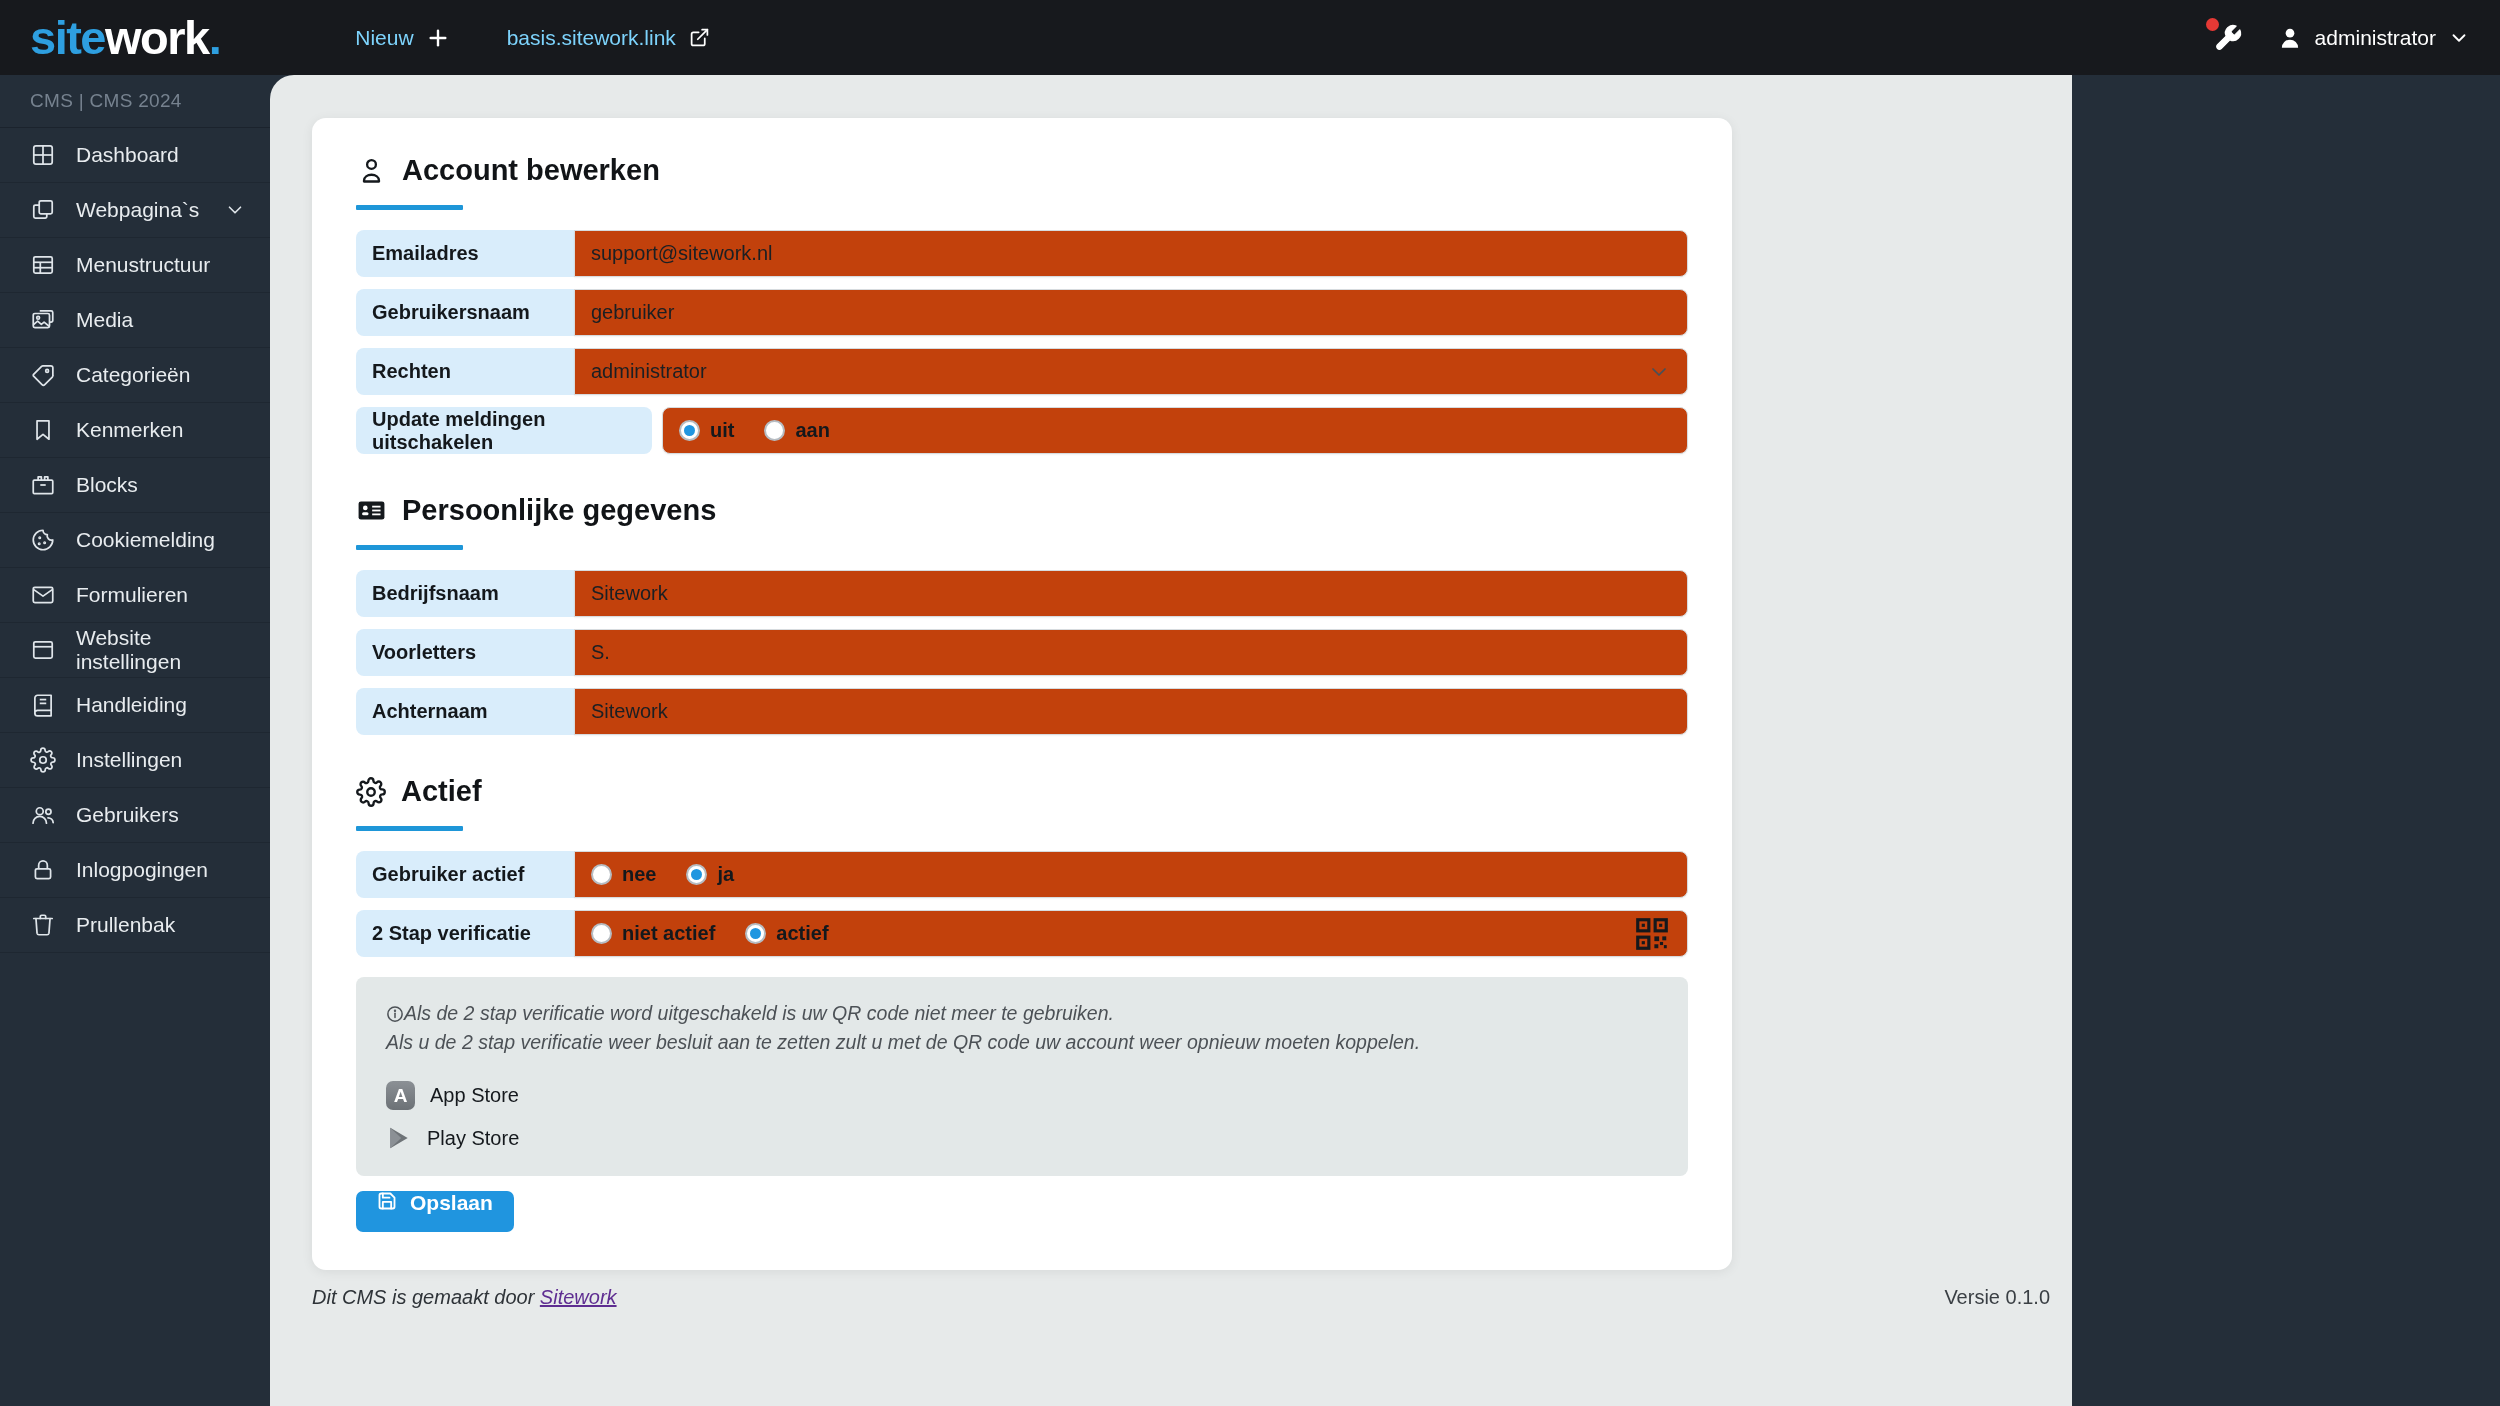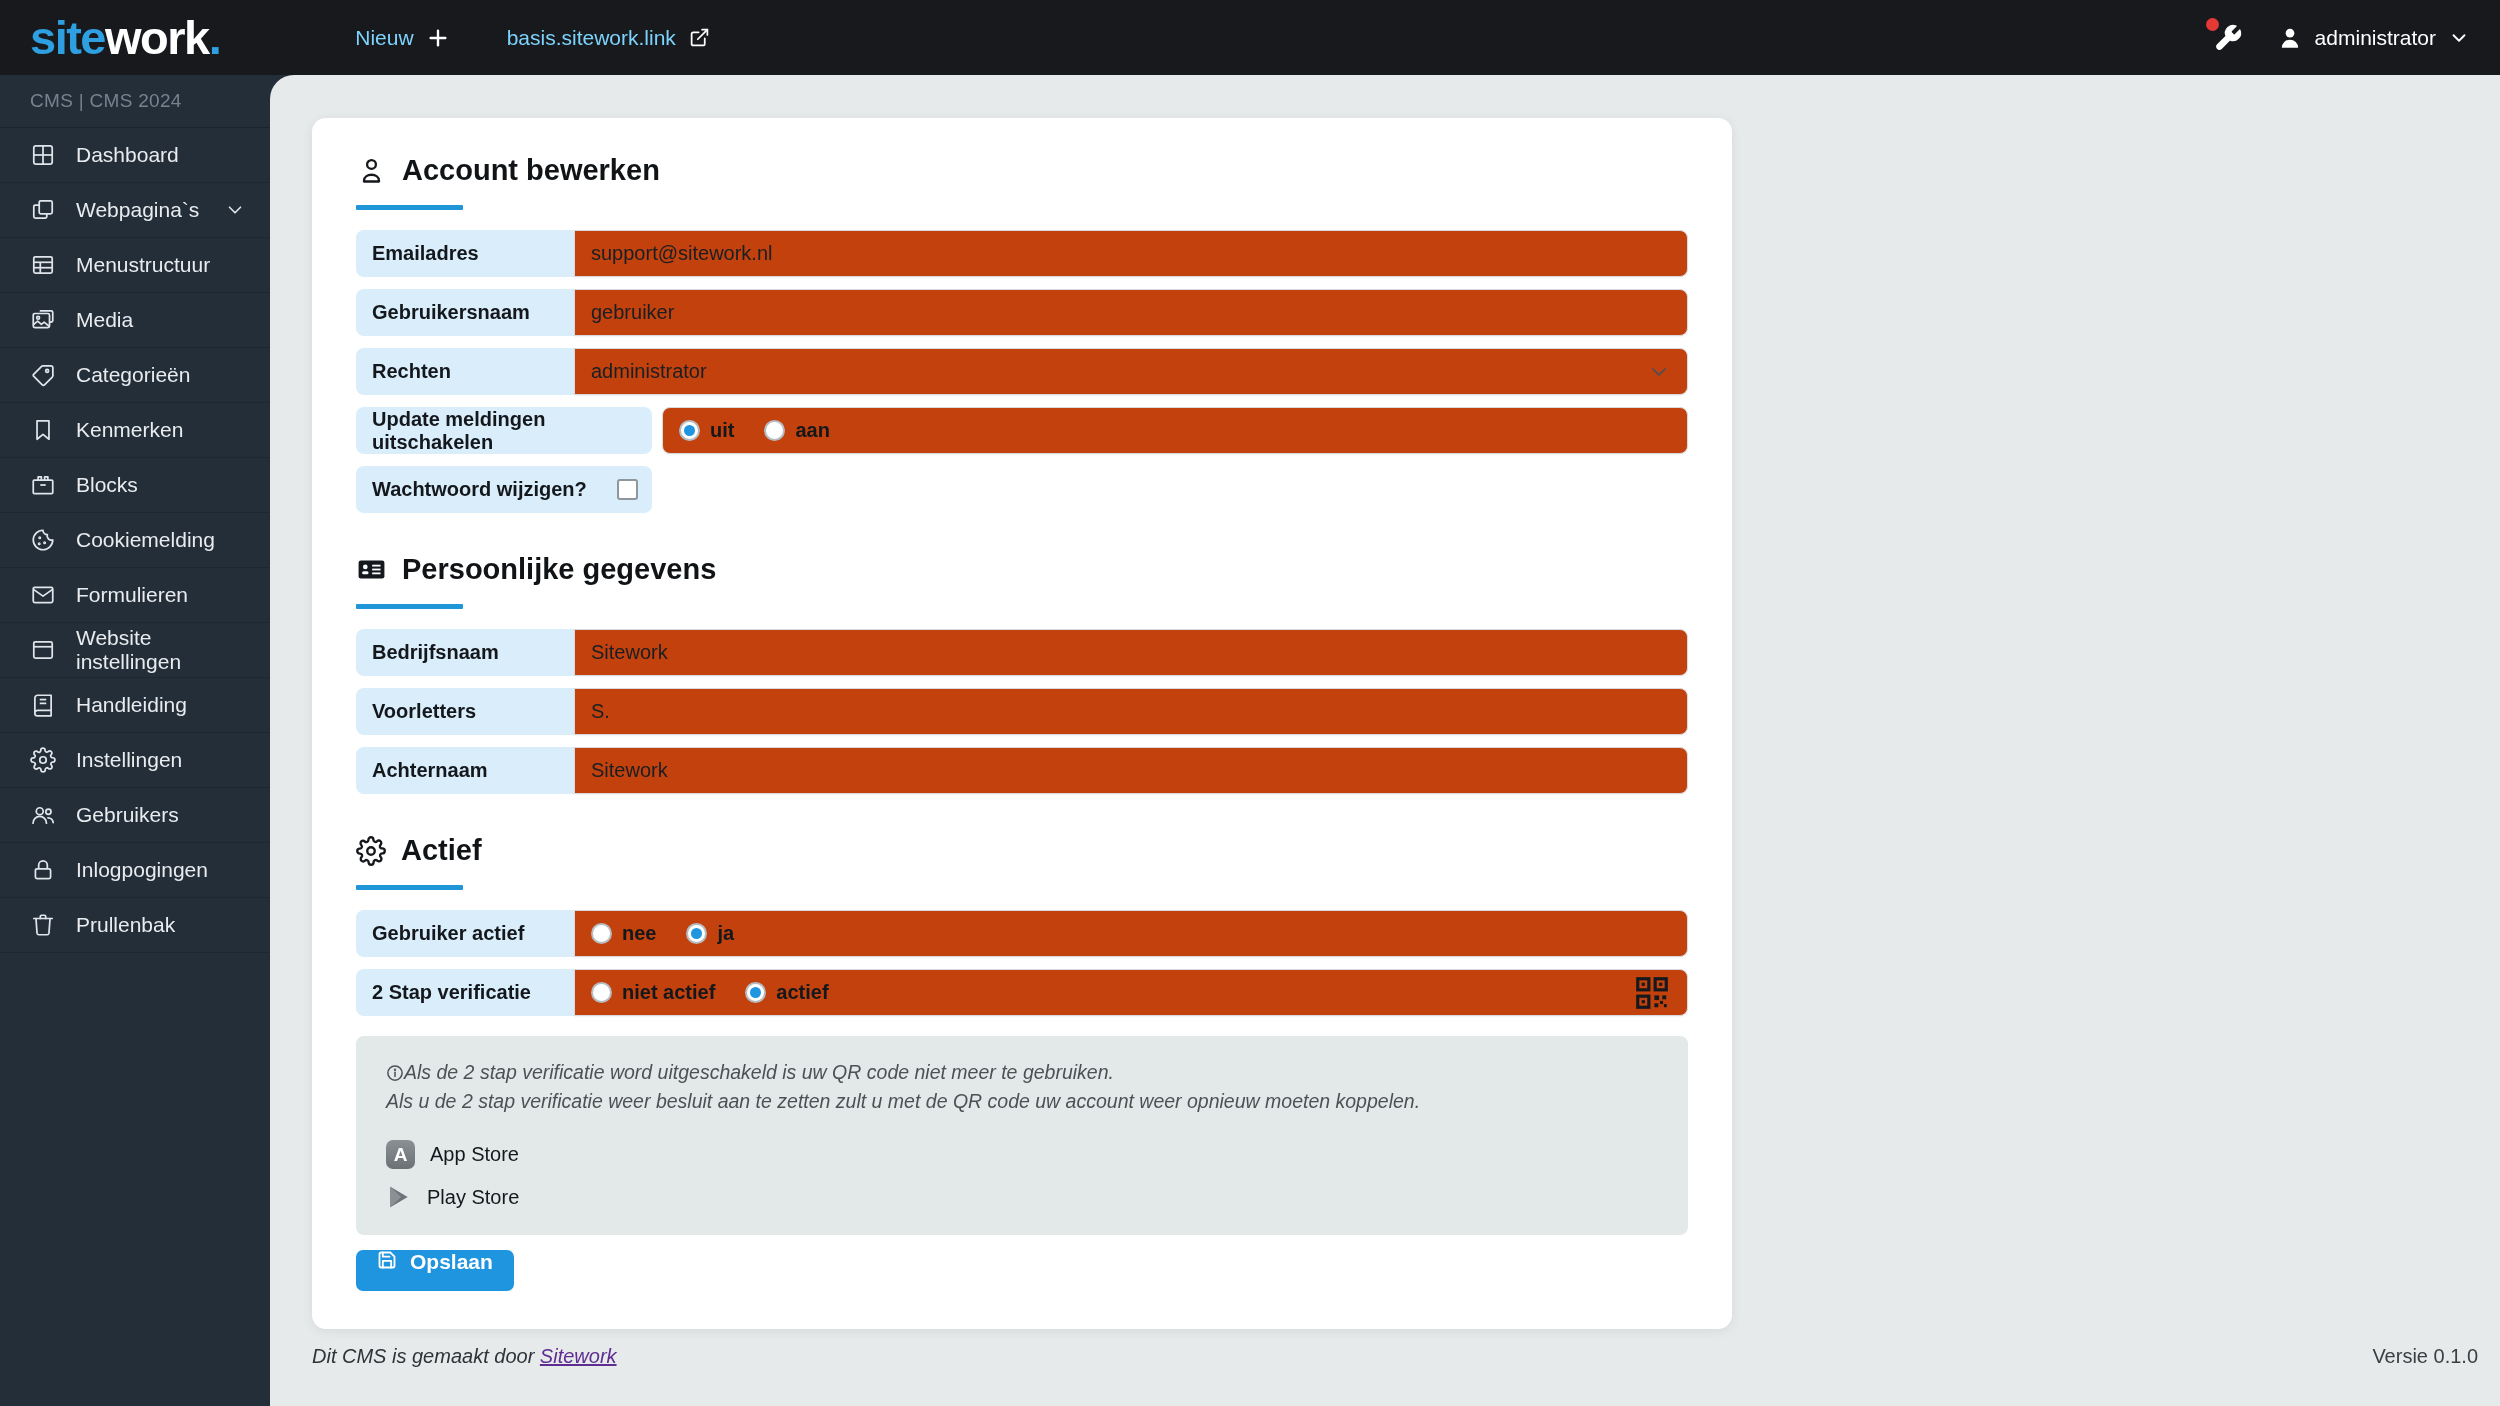--- a/index.html
+++ b/index.html
@@ -37,21 +37,21 @@
   }
   .sb-item {
     height:55px; display:flex; align-items:center; padding:0 24px 0 30px;
     border-bottom:1px solid #1e2731; font-size:21px; cursor:pointer; gap:20px;
   }
   .sb-item .sb-ic { width:26px; height:26px; color:#dfe5ea; flex:0 0 26px; }
   .sb-item .sb-label { color:#e8ecef; }
   .sb-chev { margin-left:auto; color:#dfe5ea; }
   
   .main {
-    position:absolute; left:270px; top:75px; width:2230px; height:1331px;
+    position:absolute; left:270px; top:75px; width:1802px; height:1331px;
     background:#e7eaea; border-top-left-radius:24px; overflow:hidden;
   }
   .card {
     margin:43px 0 0 42px; width:1420px; background:#ffffff;
     border-radius:14px; box-shadow:0 2px 12px rgba(0,0,0,.07);
     padding:36px 44px 38px 44px;
   }
   .sec-header { display:flex; align-items:center; gap:15px; margin-top:40px; }
   .sec-header.first { margin-top:0; }
   .sec-title { font-size:29px; font-weight:600; color:#111417; }
@@ -374,26 +374,20 @@
           <div class="radio-group">
             <div class="radio-opt">
               <span class="radio checked"></span>
               <span>uit</span>
             </div>
             <div class="radio-opt">
               <span class="radio"></span>
               <span>aan</span>
             </div>
           </div>
-        </div>
-      </div>
-      <div class="frow">
-        <div class="flabel wide">
-          <span>Wachtwoord wijzigen?</span>
-          <span class="checkbox"></span>
         </div>
       </div>
     </div>
 
     
     <div class="sec-header">
       <span>
         <svg class="ic" width="31" height="31" viewBox="0 0 24 24">
             <rect x="2" y="5" width="20" height="14" rx="1.8" fill="#15191d"></rect>
             <circle cx="7.2" cy="10" r="1.8" fill="#fff"></circle>

